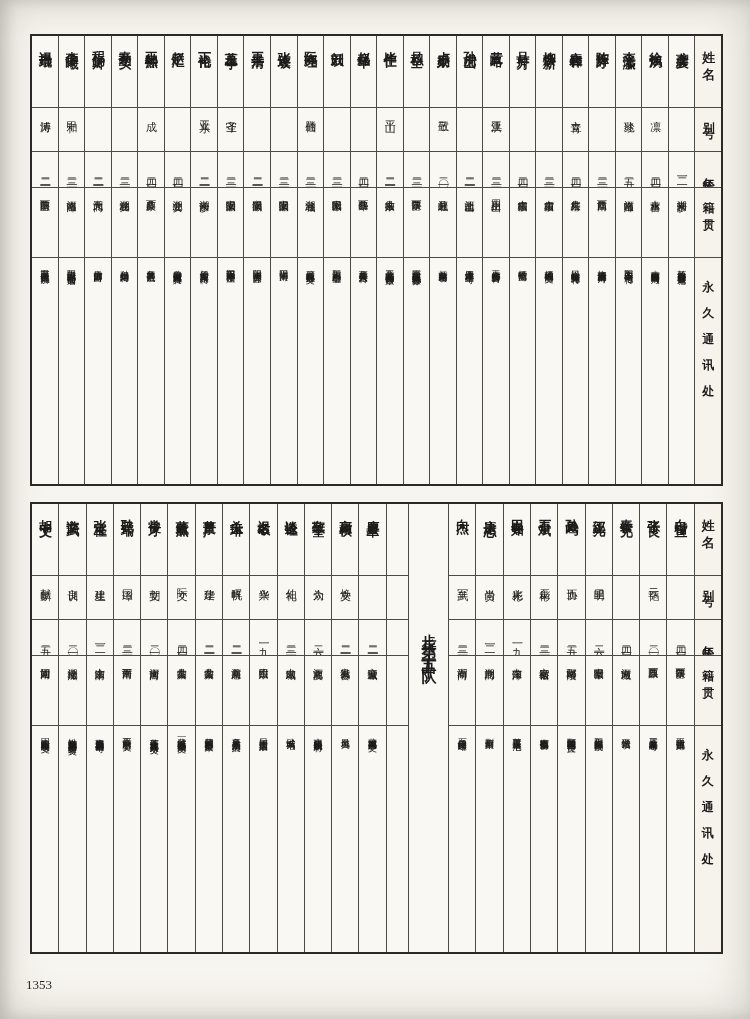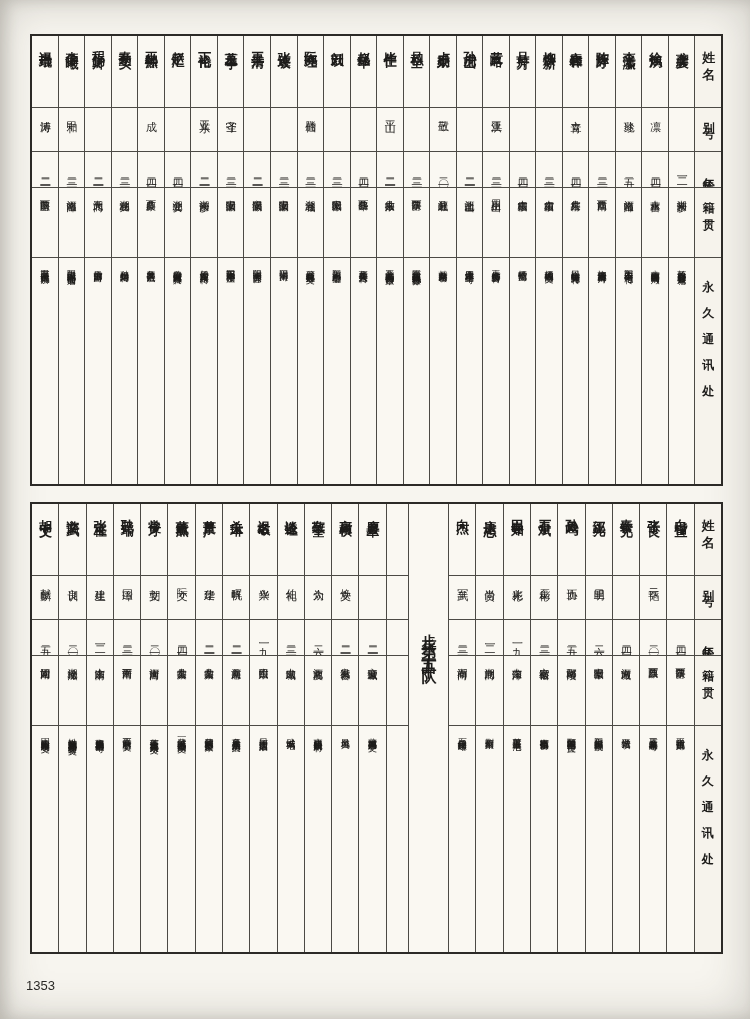--- a/index.html
+++ b/index.html
@@ -47,21 +47,21 @@
   .header-col .vtext{font-weight:bold;}
   .header-col .cell-name .vtext{font-size:13px;letter-spacing:16px;}
   .header-col .cell-alias .vtext{font-size:12px;letter-spacing:7px;}
   .header-col .cell-age .vtext{font-size:12px;letter-spacing:3px;}
   .header-col .cell-native .vtext{font-size:12px;letter-spacing:18px;}
   .header-col .cell-address{padding-top:12px;}
   .header-col .cell-address .vtext{font-size:12px;letter-spacing:26px;}
   .divider-text{font-size:15px;font-weight:bold;letter-spacing:5px;}
   .page-num{
     position:absolute;left:26px;bottom:26px;font-size:13px;
-    font-family:Liberation Sans, sans-serif;color:#2a2926;
+    font-family:Liberation Serif, serif;color:#2a2926;
   }
 </style>
 </head>
 <body>
 
 <div class="page">
   <div class="table-wrap" id="top-table-wrap">
     <div class="vtable" id="top-table">
         <div class="col header-col">
           <div class="cell cell-name">

